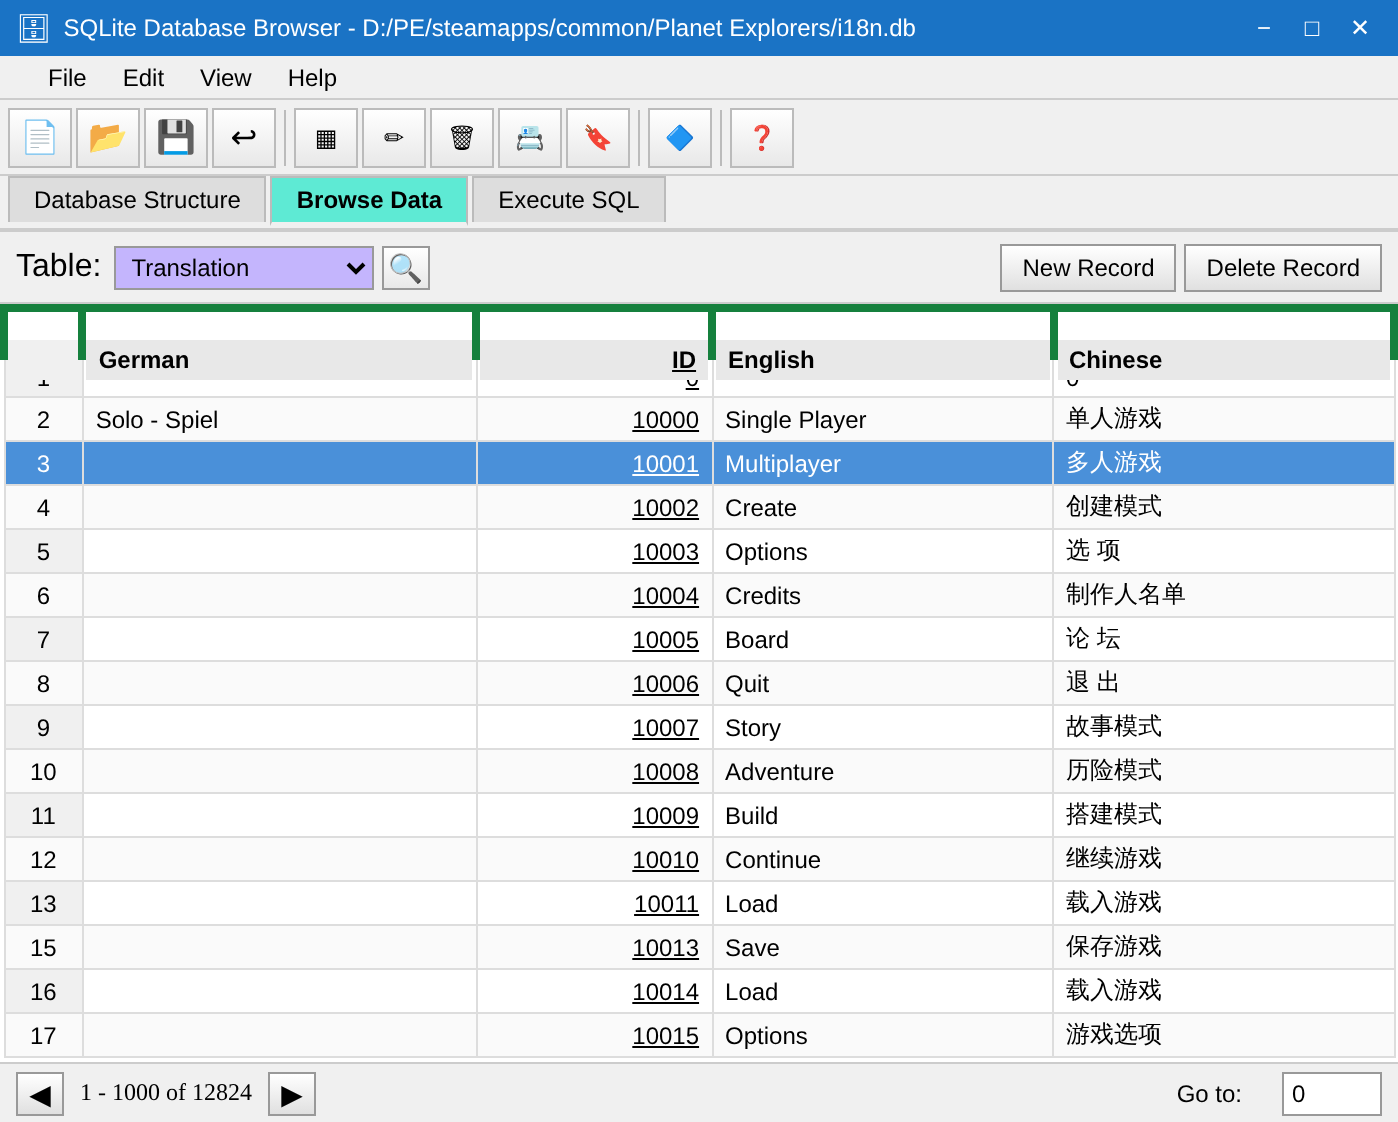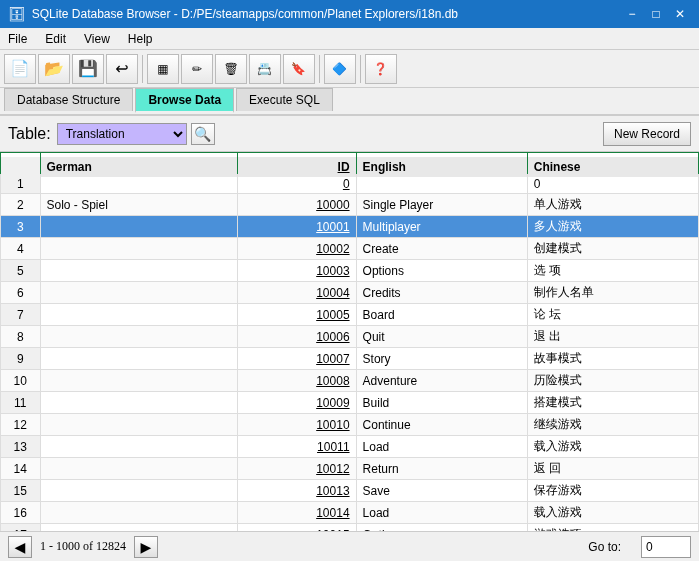--- a/index.html
+++ b/index.html
@@ -46,21 +46,21 @@
       align-items: center;
       justify-content: center;
     }
 
     
     .menubar {
       background: #f0f0f0;
       height: 22px;
       display: flex;
       align-items: center;
-      padding: 0 0;
+      padding: 0 16px;
       border-bottom: 1px solid #ccc;
       gap: 2px;
     }
     .menu-item {
       padding: 2px 8px;
       cursor: pointer;
       font-size: 12px;
     }
 
     
@@ -167,27 +167,27 @@
       flex: 1;
       background: white;
     }
     table {
       border-collapse: collapse;
       width: 100%;
       table-layout: fixed;
     }
     table th {
       background: #e8e8e8;
-      border: 1px solid #15803d;
+      border: 4px solid #15803d;
       padding: 3px 6px;
       text-align: left;
       font-size: 12px;
       font-weight: bold;
       position: sticky;
-      top: 4px;
+      top: 16px;
       z-index: 1;
     }
     table td {
       border: 1px solid #ddd;
       padding: 2px 6px;
       font-size: 12px;
       height: 20px;
       overflow: hidden;
       white-space: nowrap;
     }
@@ -291,20 +291,21 @@
   <div class="table-toolbar">
     <span class="table-label">Table:</span>
     <select class="table-select">
       <option>Translation</option>
     </select>
     <button class="search-btn">
       <span>🔍</span>
     </button>
     <div class="table-spacer"></div>
     <button class="action-btn">New Record</button>
+    <button class="action-btn">Delete Record</button>
   </div>
 
   <div class="data-table-container">
     <table>
       <thead>
         <tr>
           <th class="row-num-col"></th>
           <th class="german-col">German</th>
           <th class="id-col">ID</th>
           <th class="english-col">English</th>
@@ -397,27 +398,20 @@
             <td class="chinese-col">继续游戏</td>
           </tr>
           <tr>
             <td class="row-num-col">13</td>
             <td class="german-col"></td>
             <td class="id-col">10011</td>
             <td class="english-col">Load</td>
             <td class="chinese-col">载入游戏</td>
           </tr>
           <tr>
-            <td class="row-num-col">14</td>
-            <td class="german-col"></td>
-            <td class="id-col">10012</td>
-            <td class="english-col">Return</td>
-            <td class="chinese-col">返 回</td>
-          </tr>
-          <tr>
             <td class="row-num-col">15</td>
             <td class="german-col"></td>
             <td class="id-col">10013</td>
             <td class="english-col">Save</td>
             <td class="chinese-col">保存游戏</td>
           </tr>
           <tr>
             <td class="row-num-col">16</td>
             <td class="german-col"></td>
             <td class="id-col">10014</td>

